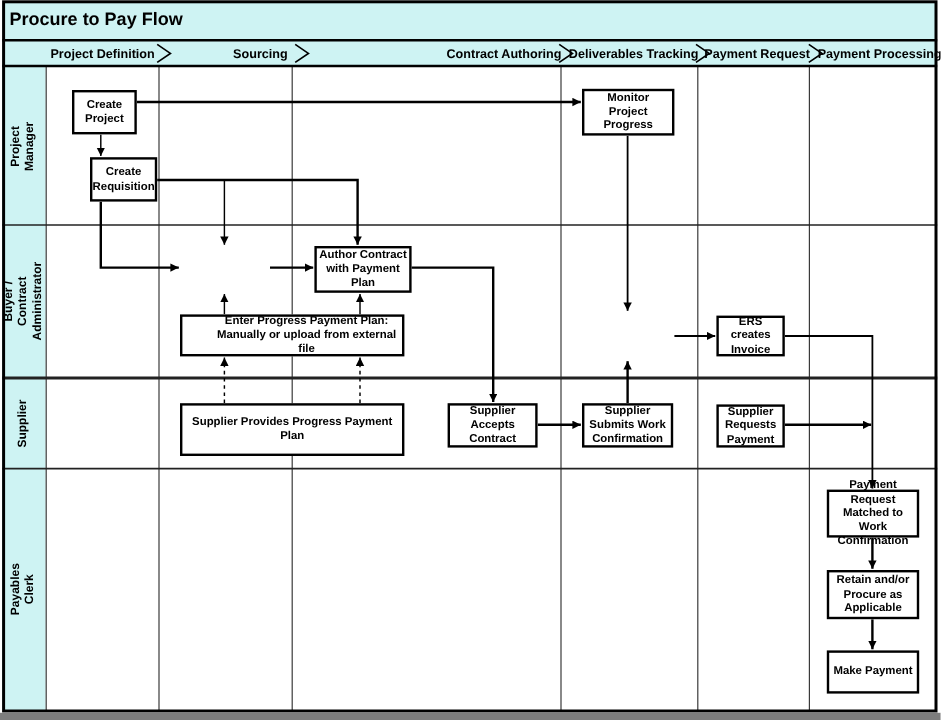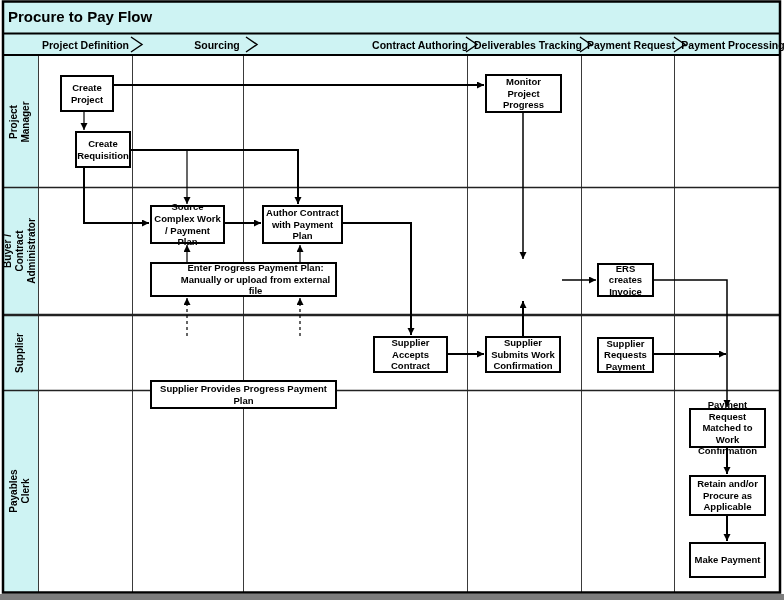--- a/index.html
+++ b/index.html
@@ -116,25 +116,24 @@
       <path d="M448,354 H484" stroke-width="2" marker-end="url(#arr)"></path>
       <path d="M654,354 H726" stroke-width="2" marker-end="url(#arr)"></path>
       <path d="M727,448 V474" stroke-width="2" marker-end="url(#arr)"></path>
       <path d="M727,516 V541" stroke-width="2" marker-end="url(#arr)"></path>
     </g>
   </svg>
 
   <div class="node" style="left:60px;top:75px;width:54px;height:37px;">Create Project</div>
   <div class="node" style="left:60px;top:131px;width:56px;height:37px;margin-left:15px;">Create Requisition</div>
   <div class="node" style="left:485px;top:74px;width:77px;height:39px;">Monitor Project Progress</div>
-  <div class="node" style="left:150px;top:205px;width:75px;height:39px;">Source Complex Work / Payment Plan</div>
   <div class="node" style="left:262px;top:205px;width:81px;height:39px;">Author Contract with Payment Plan</div>
   <div class="node" style="left:150px;top:262px;width:187px;height:35px;padding-left:26px;">Enter Progress Payment Plan:  Manually or upload from external file</div>
   <div class="node" style="left:597px;top:263px;width:57px;height:34px;">ERS creates Invoice</div>
-  <div class="node" style="left:150px;top:336px;width:187px;height:29px;margin-top:44px;">Supplier Provides Progress Payment Plan</div>
+  <div class="node" style="left:150px;top:336px;width:187px;height:44px;">Supplier Provides Progress Payment Plan</div>
   <div class="node" style="left:373px;top:336px;width:75px;height:37px;">Supplier Accepts Contract</div>
   <div class="node" style="left:485px;top:336px;width:76px;height:37px;">Supplier Submits Work Confirmation</div>
   <div class="node" style="left:597px;top:337px;width:57px;height:36px;">Supplier Requests Payment</div>
   <div class="node" style="left:689px;top:408px;width:77px;height:40px;">Payment Request Matched to Work Confirmation</div>
   <div class="node" style="left:689px;top:475px;width:77px;height:41px;">Retain and/or Procure as Applicable</div>
   <div class="node" style="left:689px;top:542px;width:77px;height:36px;">Make Payment</div>
 
   <div class="chrome-bottom"></div>
 </div>
 

